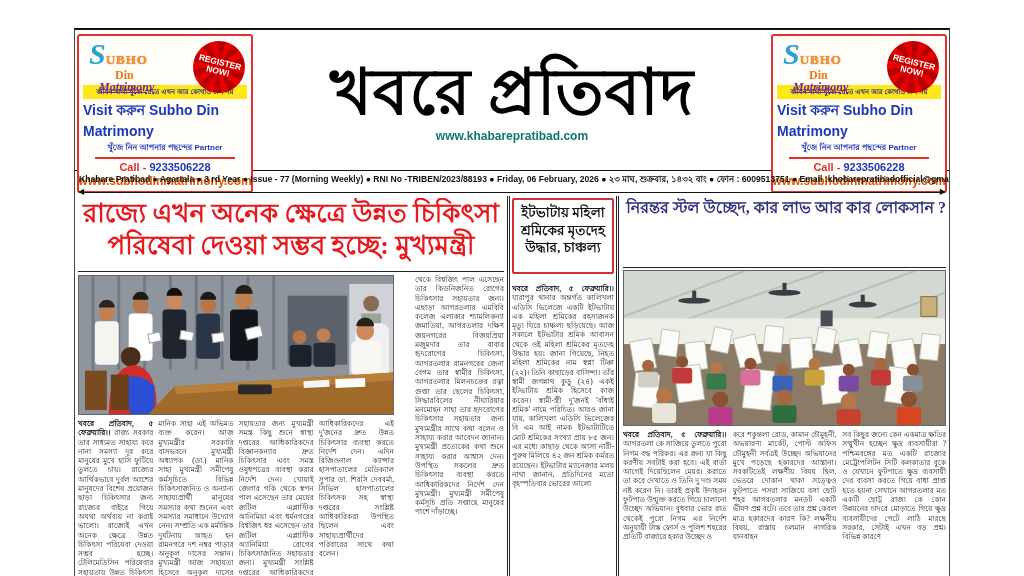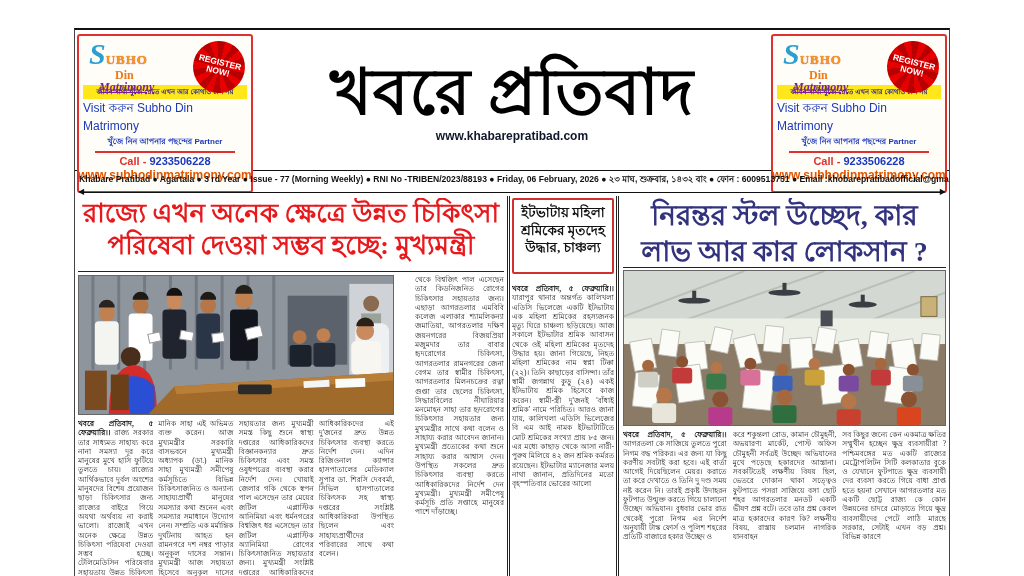--- a/index.html
+++ b/index.html
@@ -20,50 +20,50 @@
   .ad-logo .ubho { font-size:13px; font-weight:bold; color:#f29a1f; text-shadow:0 0 1px #d22; letter-spacing:1px; }
   .ad-logo .din { display:block; margin-left:26px; font-size:12px; font-weight:bold; color:#f07818; }
   .ad-logo .matri { display:block; margin-left:10px; font-size:12px; font-style:italic; font-weight:bold; color:#7a1fa0;text-decoration:underline; }
   .burst { position:absolute; right:2px; top:2px; width:52px; height:52px; border-radius:50%;
            background:repeating-conic-gradient(#e60000 0 18deg, #b80000 18deg 36deg);
            display:flex; align-items:center; justify-content:center; transform:rotate(14deg); }
   .burst span { color:#fff; font-family:"Liberation Sans",sans-serif; font-weight:bold;
                 font-size:8.5px; text-align:center; line-height:1.1; }
   .ad-strip { width:100%; background:#ffe71a; color:#23238e; font-weight:bold; font-size:6.8px;
               text-align:center; padding:1px 0; margin-top:2px; font-family:"Liberation Sans",sans-serif; }
-  .ad-line1 { color:#1c39bb; font-weight:normal; font-size:12px; margin-top:0; font-family:"Liberation Sans",sans-serif; }
+  .ad-line1 { color:#1c39bb; font-weight:bold; font-size:14px; margin-top:0; font-family:"Liberation Sans",sans-serif; }
   .ad-line2 { color:#1c39bb; font-weight:bold; font-size:8px; margin-top:2px; font-family:"Liberation Sans",sans-serif; }
   .ad-div { width:85%; border-top:2px solid #e03030; margin-top:3px; }
   .ad-call { font-size:11px; font-weight:bold; margin-top:2px; font-family:"Liberation Sans",sans-serif; }
   .ad-call .lbl { color:#e03030; } .ad-call .num { color:#1c39bb; }
   .ad-web { color:#e05500; font-weight:bold; font-size:12px; margin-top:1px; font-family:"Liberation Sans",sans-serif; }
   .mast-c { flex:1; display:flex; flex-direction:column; align-items:center; justify-content:center; }
   .mast-title { font-size:64px; font-weight:bold; color:#000; line-height:1.05; letter-spacing:1px; }
-  .mast-web { font-size:12px; font-weight:bold; color:#0f172a; margin-top:2px; font-family:"Liberation Sans",sans-serif; }
+  .mast-web { font-size:12px; font-weight:bold; color:#0f766e; margin-top:2px; font-family:"Liberation Sans",sans-serif; }
 
   
   .infobar { border-top:1.5px solid #111; font-family:"Liberation Sans",sans-serif;
              font-weight:bold; font-size:8.6px; color:#111; text-align:center; padding:2px 4px 1px 4px;
              white-space:nowrap; overflow:hidden; }
   .rule-arrow { display:flex; align-items:center; height:8px; padding:0 3px; color:#111; }
   .rule-arrow .ln { flex:1; border-top:1.5px solid #111; }
   .rule-arrow .ar { font-size:8px; line-height:1; }
 
   
   .cols { display:flex; height:384px; }
   .zone-left  { width:432px; flex:none; padding:2px 3px 0 3px; }
   .zone-mid   { width:112px; flex:none; border-left:3px double #222; border-right:3px double #222;
                 padding:2px 2px 0 2px; }
   .zone-right { flex:1; padding:2px 3px 0 4px; }
 
   .hl-left { color:#e8191c; font-weight:bold; font-size:26px; line-height:1.22; text-align:center;
              border-bottom:1.5px solid #222; padding-bottom:16px; height:74px; overflow:hidden; }
   .hl-mid  { border:2px solid #d03030; border-radius:2px; color:#111; font-weight:bold; font-size:13.5px;
              line-height:1.3; text-align:center; padding:4px 2px; height:76px; overflow:hidden; }
-  .hl-right{ color:#32327e; font-weight:bold; font-size:28px; line-height:1.3; text-align:center;
+  .hl-right{ color:#32327e; font-weight:bold; font-size:16px; line-height:1.3; text-align:right;
              border-bottom:1.5px solid #222; padding-bottom:12px; height:70px; overflow:hidden; }
 
   .body-tiny { font-size:7.4px; line-height:9.3px; text-align:justify; color:#141414; overflow:hidden; }
   .byline { font-weight:bold; }
 
   .left-body { display:flex; margin-top:3px; height:302px; }
   .left-main { width:316px; flex:none; display:flex; flex-direction:column; }
   .left-photo { width:316px; height:140px; flex:none; border:1px solid #666; background:#888; }
   .left-4col { display:flex; gap:5px; margin-top:4px; flex:1; overflow:hidden; }
   .left-4col > div { flex:1; overflow:hidden; }

